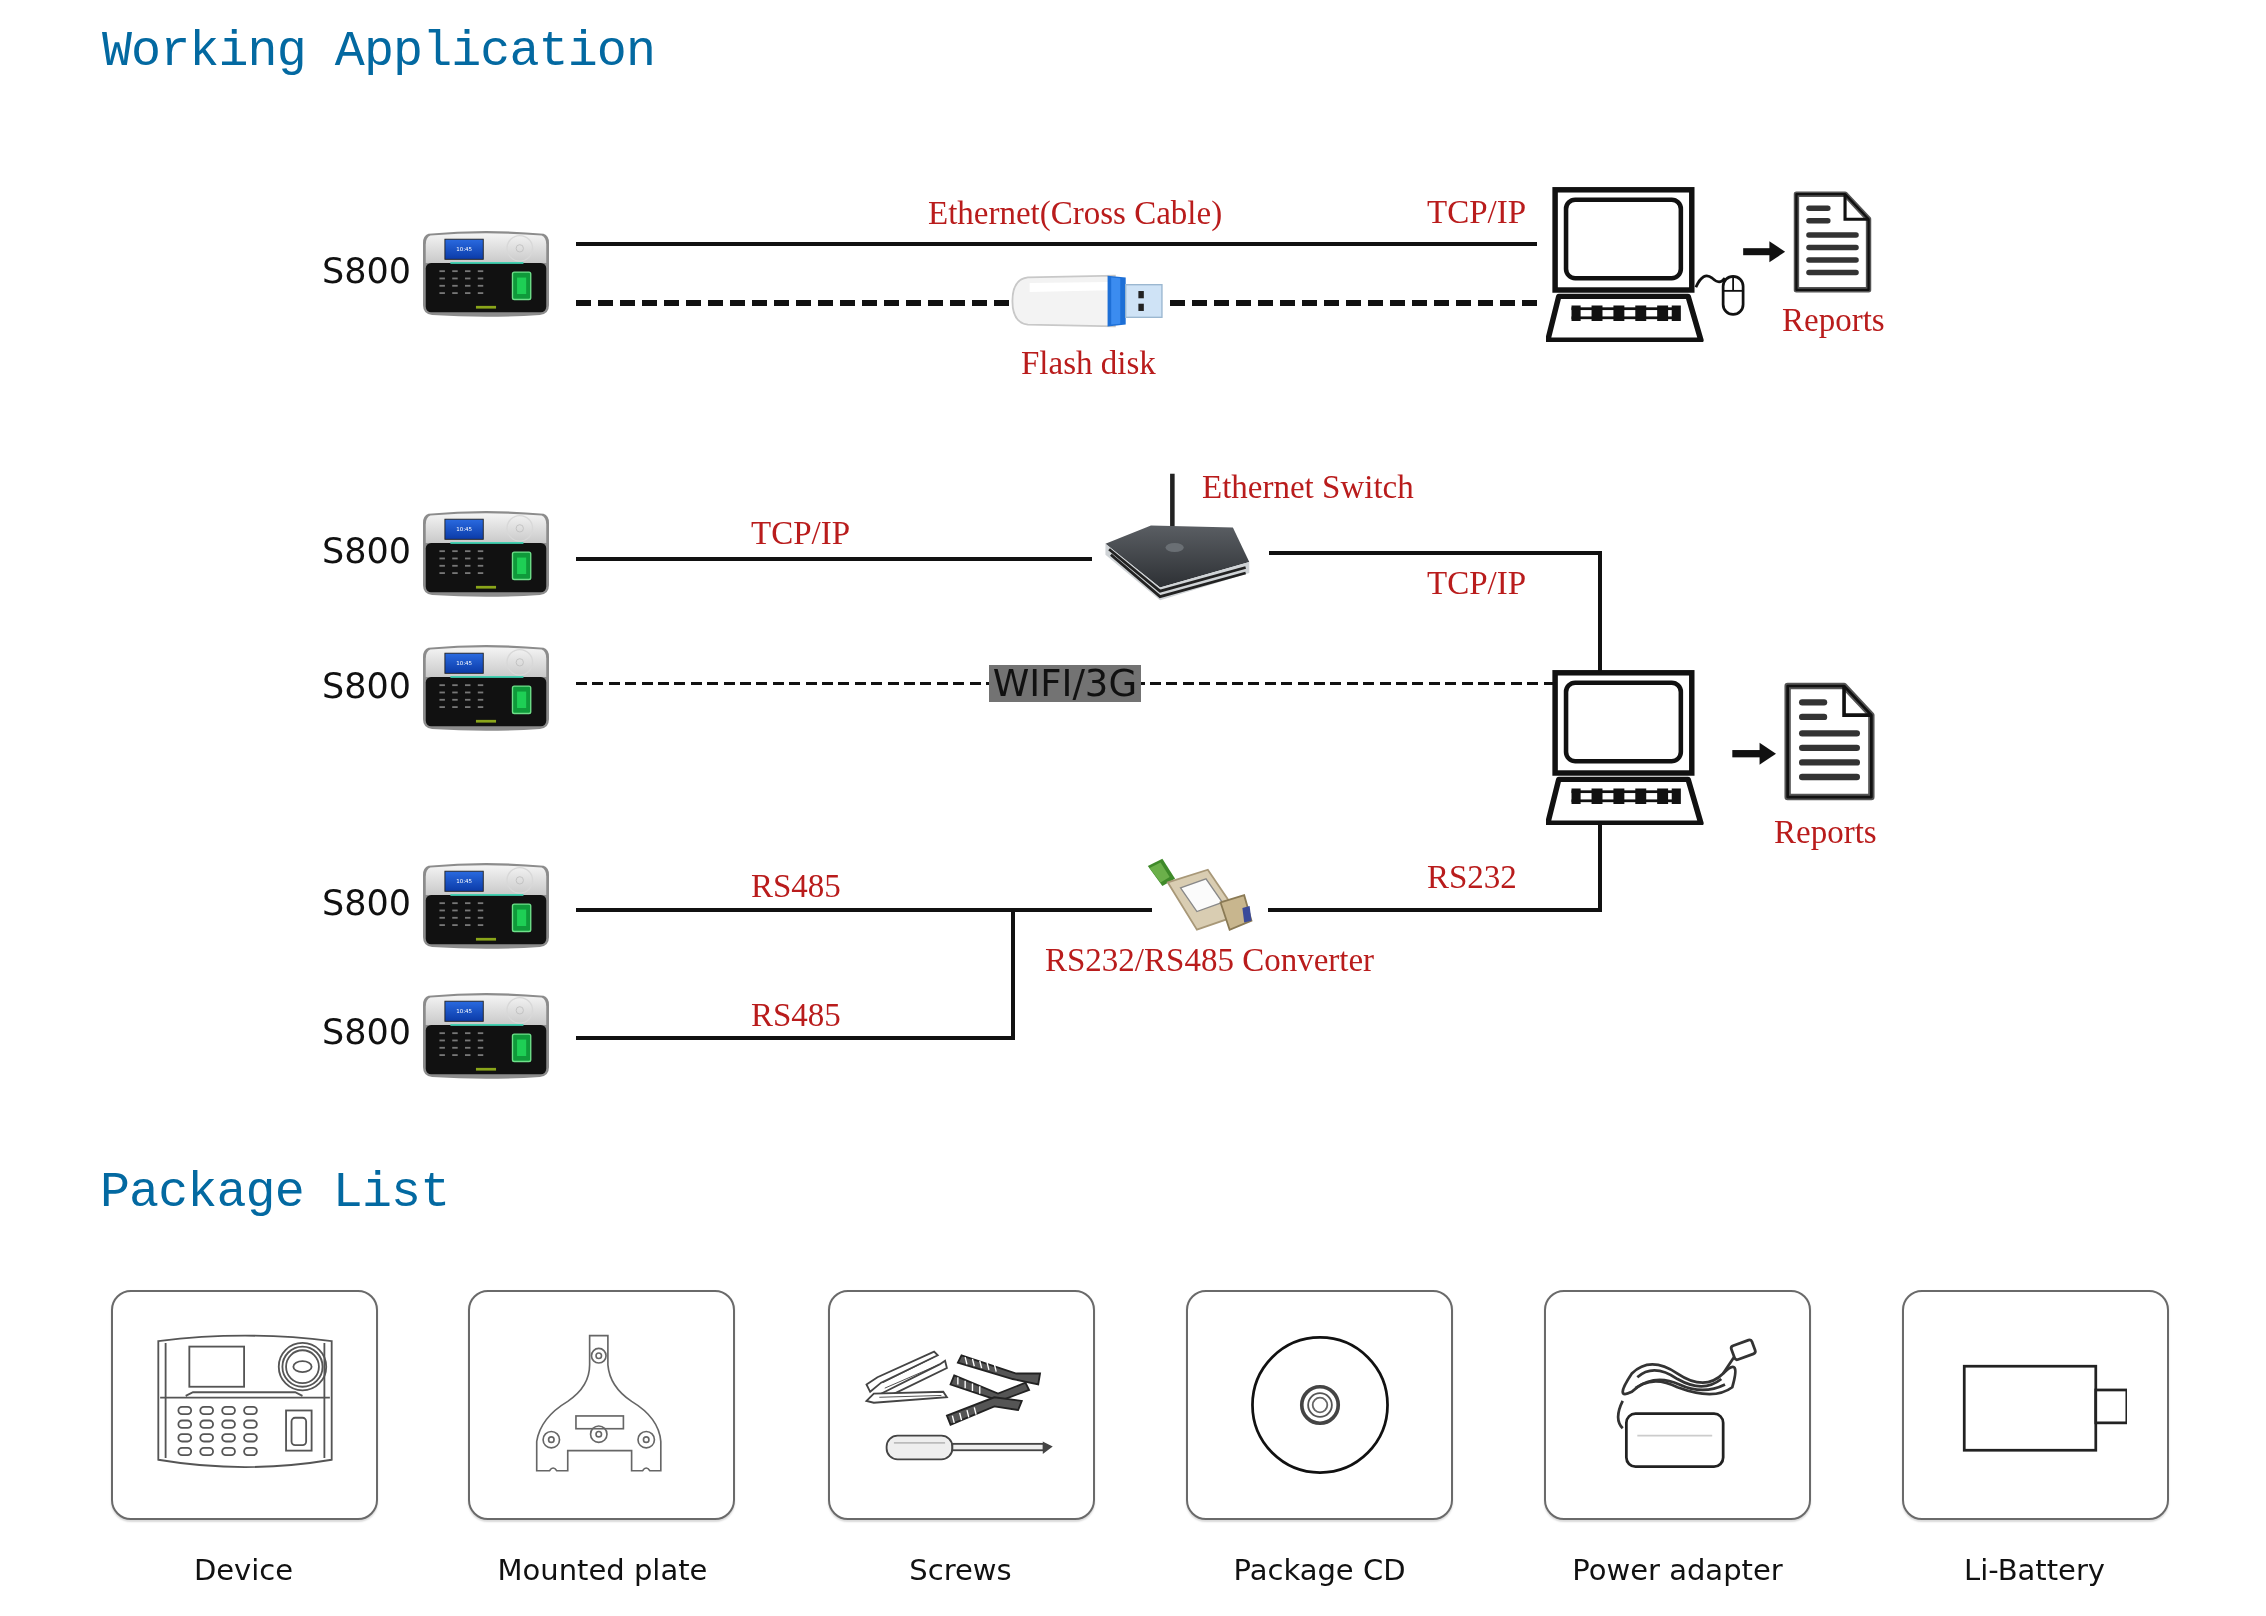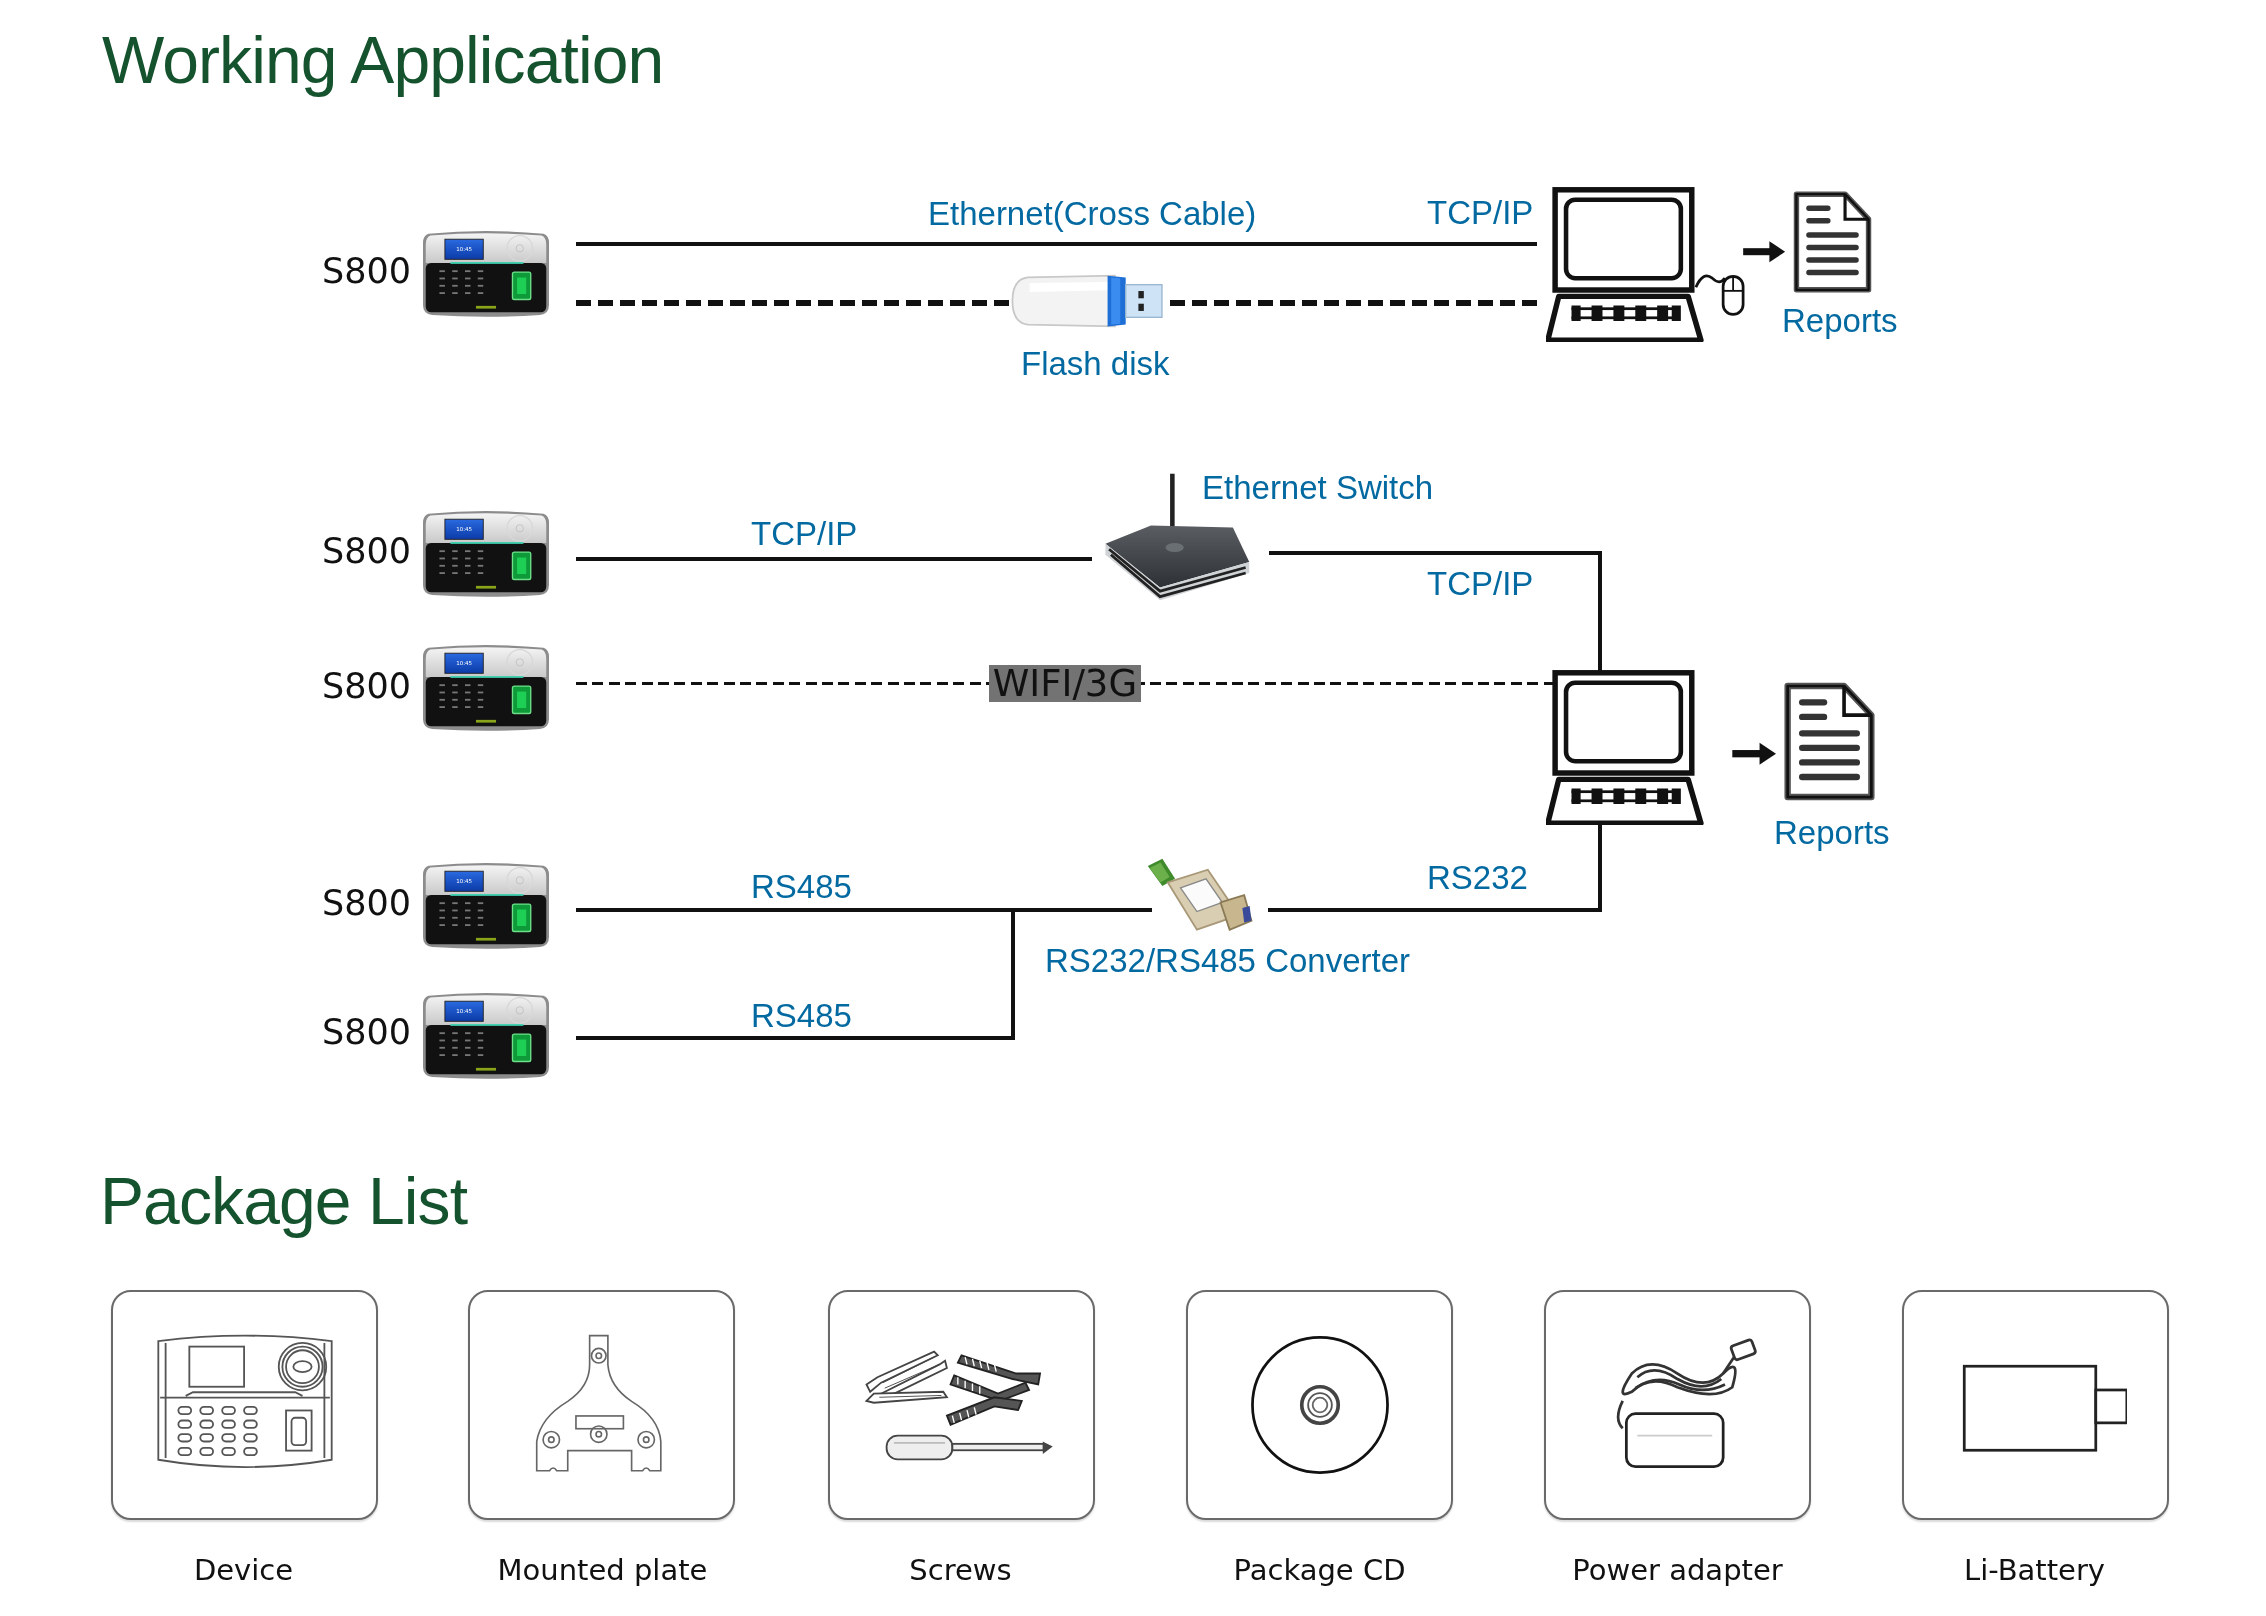--- a/index.html
+++ b/index.html
@@ -1,22 +1,22 @@
 <!DOCTYPE html>
 <html style="font-size:14.6px"><head>
 <meta charset="utf-8">
 <style>
   html, body { margin:0; padding:0; background:#ffffff; }
   body { width:2266px; height:1616px; position:relative; overflow:hidden;
          font-family:"DejaVu Sans", "Liberation Sans", sans-serif; color:#111; }
   .abs { position:absolute; }
-  .section-title { position:absolute; color:#14532d; font-family:Liberation Sans, sans-serif;
-                   font-weight:normal; font-size:66px; letter-spacing:-0.9px; line-height:1; white-space:nowrap; }
-  .lbl { position:absolute; font-size:33px; line-height:1; white-space:nowrap; color:#0369a1;
-         font-family:Liberation Sans, sans-serif; }
+  .section-title { position:absolute; color:#0369a1; font-family:Liberation Mono, monospace;
+                   font-weight:normal; font-size:50px; letter-spacing:-0.9px; line-height:1; white-space:nowrap; }
+  .lbl { position:absolute; font-size:33px; line-height:1; white-space:nowrap; color:#b91c1c;
+         font-family:Liberation Serif, serif; }
   .dev-lbl { position:absolute; font-size:35px; line-height:1; color:#111; font-family:"DejaVu Sans", sans-serif; }
   .hline { position:absolute; background:#111; height:3.7px; }
   .vline { position:absolute; background:#111; width:3.7px; }
   .dash-thick { position:absolute; height:5.5px;
      background: repeating-linear-gradient(to right, #111 0 14.6px, transparent 14.6px 22px); }
   .dash-thin { position:absolute; height:2.7px;
      background: repeating-linear-gradient(to right, #111 0 11px, transparent 11px 16.4px); }
   .device { position:absolute; width:126px; height:90px; }
   .pkg-box { position:absolute; width:267px; height:230px; border:2.7px solid #6a6a6a;
              border-radius:20px; box-sizing:border-box; background:#fff;

